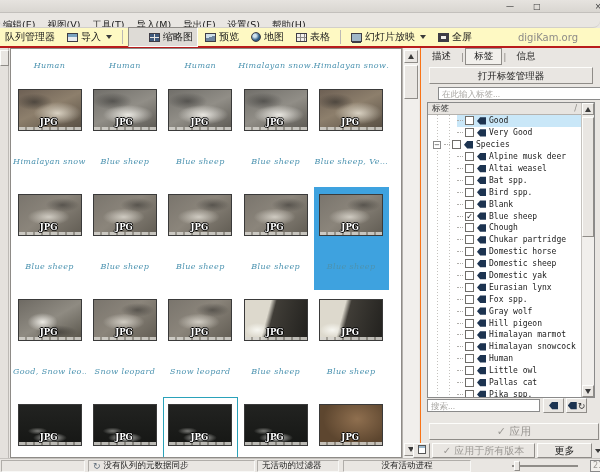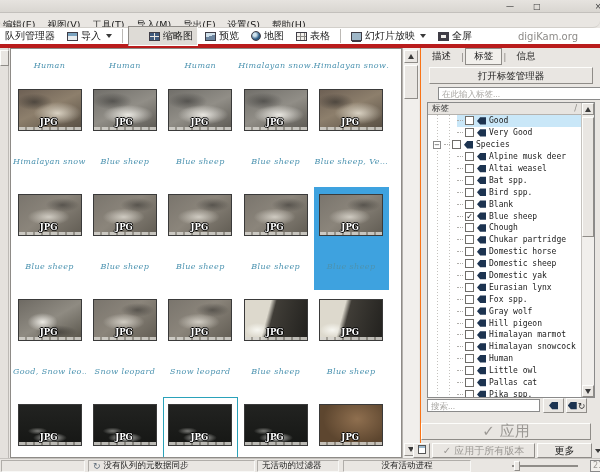--- a/index.html
+++ b/index.html
@@ -14,22 +14,22 @@
   .wbtn { position:absolute; top:1px; width:16px; height:11px; font-size:8px; line-height:11px;
     text-align:center; color:#3a3a3a; }
 
   
   #menubar { left:0; top:13px; width:600px; height:15px; background:#e9e6e2;
     border-bottom:1px solid #d2cfca; white-space:nowrap; overflow:hidden;border-radius:7px; }
   .menu-item { display:inline-block; padding:0 6px; font-size:9.5px; line-height:15px; }
   .menu-item:first-child { margin-left:-3px; }
 
   
-  #toolbar { left:0; top:28px; width:600px; height:20px; background:#ffffff;
-    border-bottom:4px solid #b91c1c; display:flex; align-items:center; font-size:10px; }
+  #toolbar { left:0; top:28px; width:600px; height:20px; background:#fef9c3;
+    border-bottom:2px solid #b91c1c; display:flex; align-items:center; font-size:10px; }
   .tbtn { display:flex; align-items:center; gap:3px; padding:2px 4px; margin:0 1px;
     border:1px solid transparent; white-space:nowrap; }
   .tbtn.pressed { border-color:#8f8c88 #fdfdfb #fdfdfb #8f8c88; background:#dedbd6;padding-left:20px; }
   .tsep { width:1px; height:14px; background:#bcb9b5; margin:0 4px; }
   .darr { width:0; height:0; border-left:3px solid transparent; border-right:3px solid transparent;
     border-top:4px solid #3a3a3a; margin-left:2px; }
   .brand { margin-left:auto; margin-right:22px; color:#8d8b88; font-size:10px; }
   .ic { width:11px; height:9px; border:1px solid #3f3d46; background:#dfe4e8; position:relative; flex:none; }
   .ic-import { background:linear-gradient(#7aa3c0 0 3px,#e8ecef 3px); }
   .ic-thumbs { background:
@@ -145,21 +145,21 @@
   #treescroll { position:absolute; right:0; top:0; width:13px; bottom:0; background:#f1efec;
     border-left:1px solid #c5c2be; }
   .tsb { position:absolute; left:0; width:12px; height:12px; display:flex; align-items:center; justify-content:center; }
   #treethumb { position:absolute; left:0; top:14px; width:12px; height:120px; }
 
   #searchinput { left:6px; top:351px; width:113px; height:13px; position:absolute; background:#fff;
     border:1px solid #8a8a8a; font-size:8.5px; padding:0 3px; }
   #searchinput::placeholder { color:#a8a6a2; }
   .minibtn { position:absolute; top:350px; width:21px; height:15px; display:flex;
     align-items:center; justify-content:center; gap:1px; }
-  #applybtn { left:0; top:375px; width:170px; height:17px; position:absolute; font-size:15px;
+  #applybtn { left:8px; top:375px; width:170px; height:17px; position:absolute; font-size:11px;
     color:#9b9894; text-align:center; line-height:15px; }
 
   
   .botbtn { position:absolute; top:443px; height:15px; font-size:10px; line-height:13px; text-align:center; }
   #notebtn { left:413px; width:17px; }
   #applyall { left:432px; width:103px; color:#9b9894; }
   #morebtn { left:537px; width:55px; color:#1a1a1a; }
   #morearr { left:592px; width:9px; background:transparent; border:none; display:flex;
     align-items:center; justify-content:center; }
   .noteglyph { display:inline-block; width:8px; height:9px; background:#fff; border:1px solid #555;

